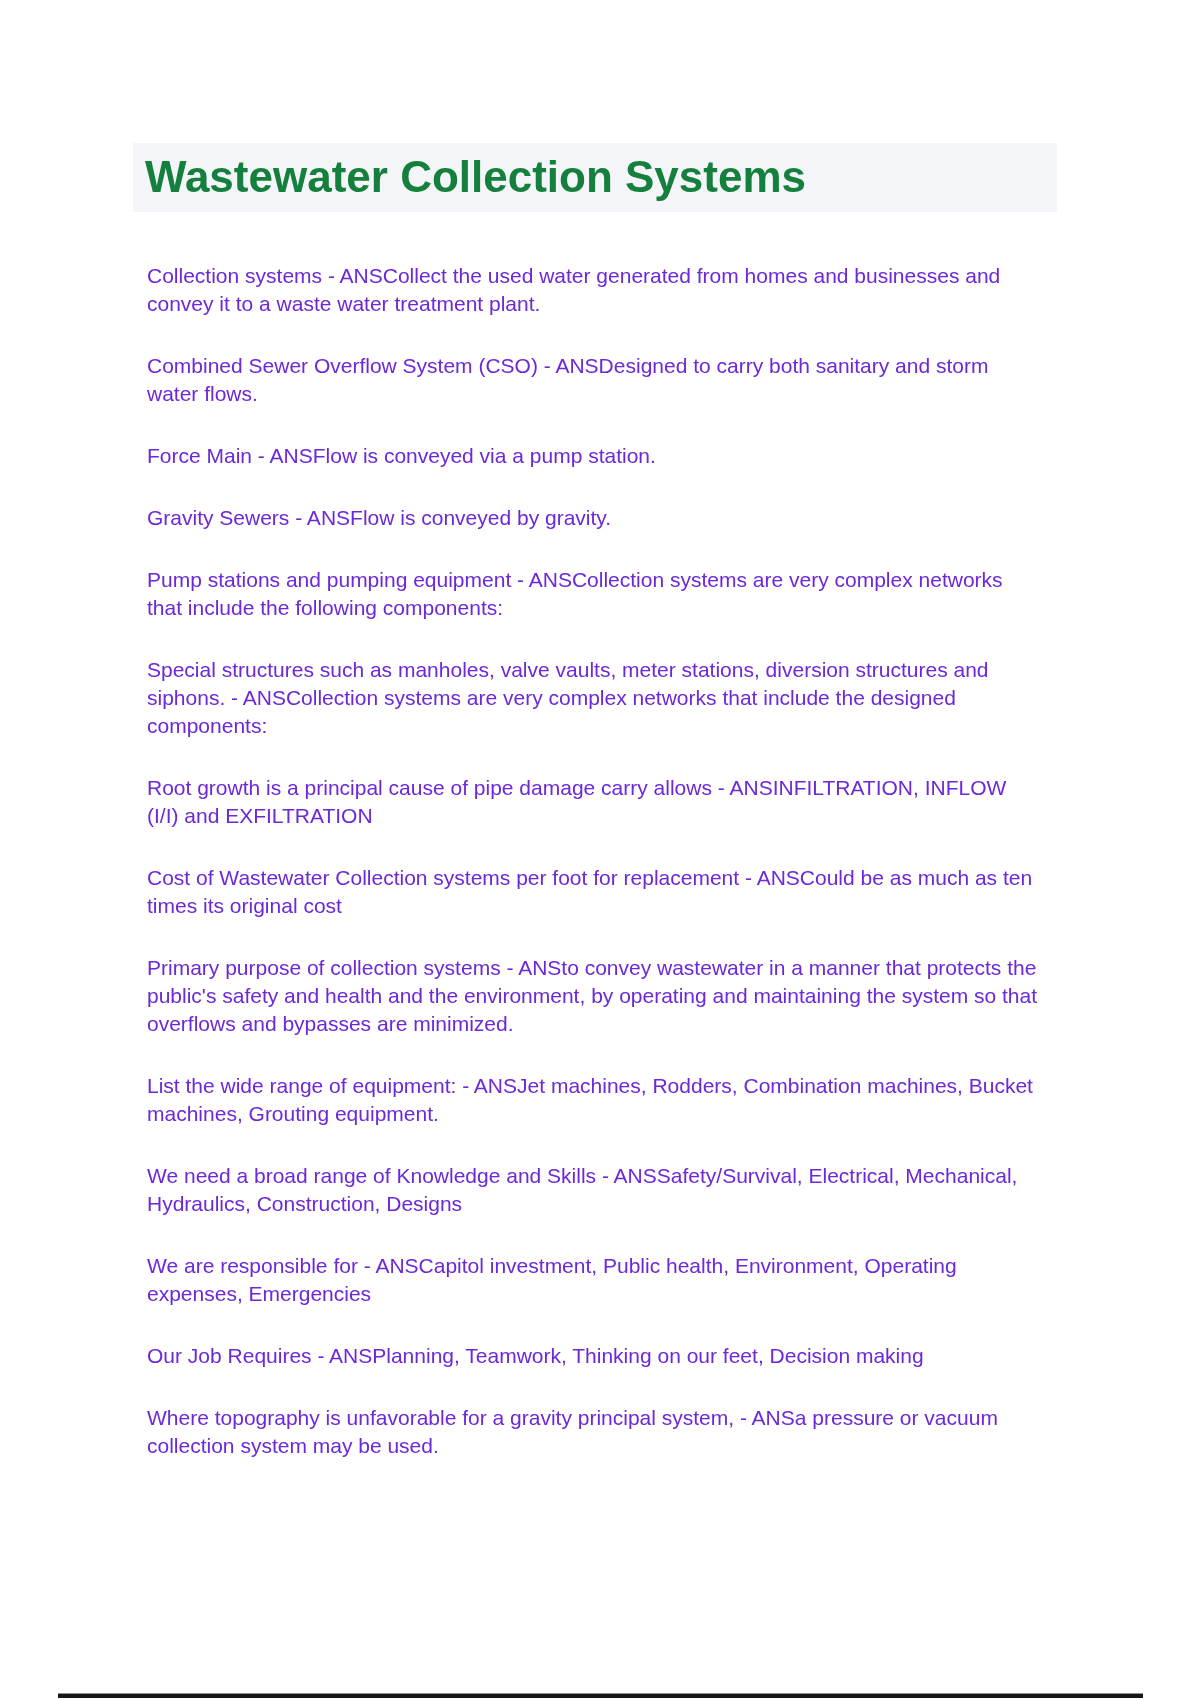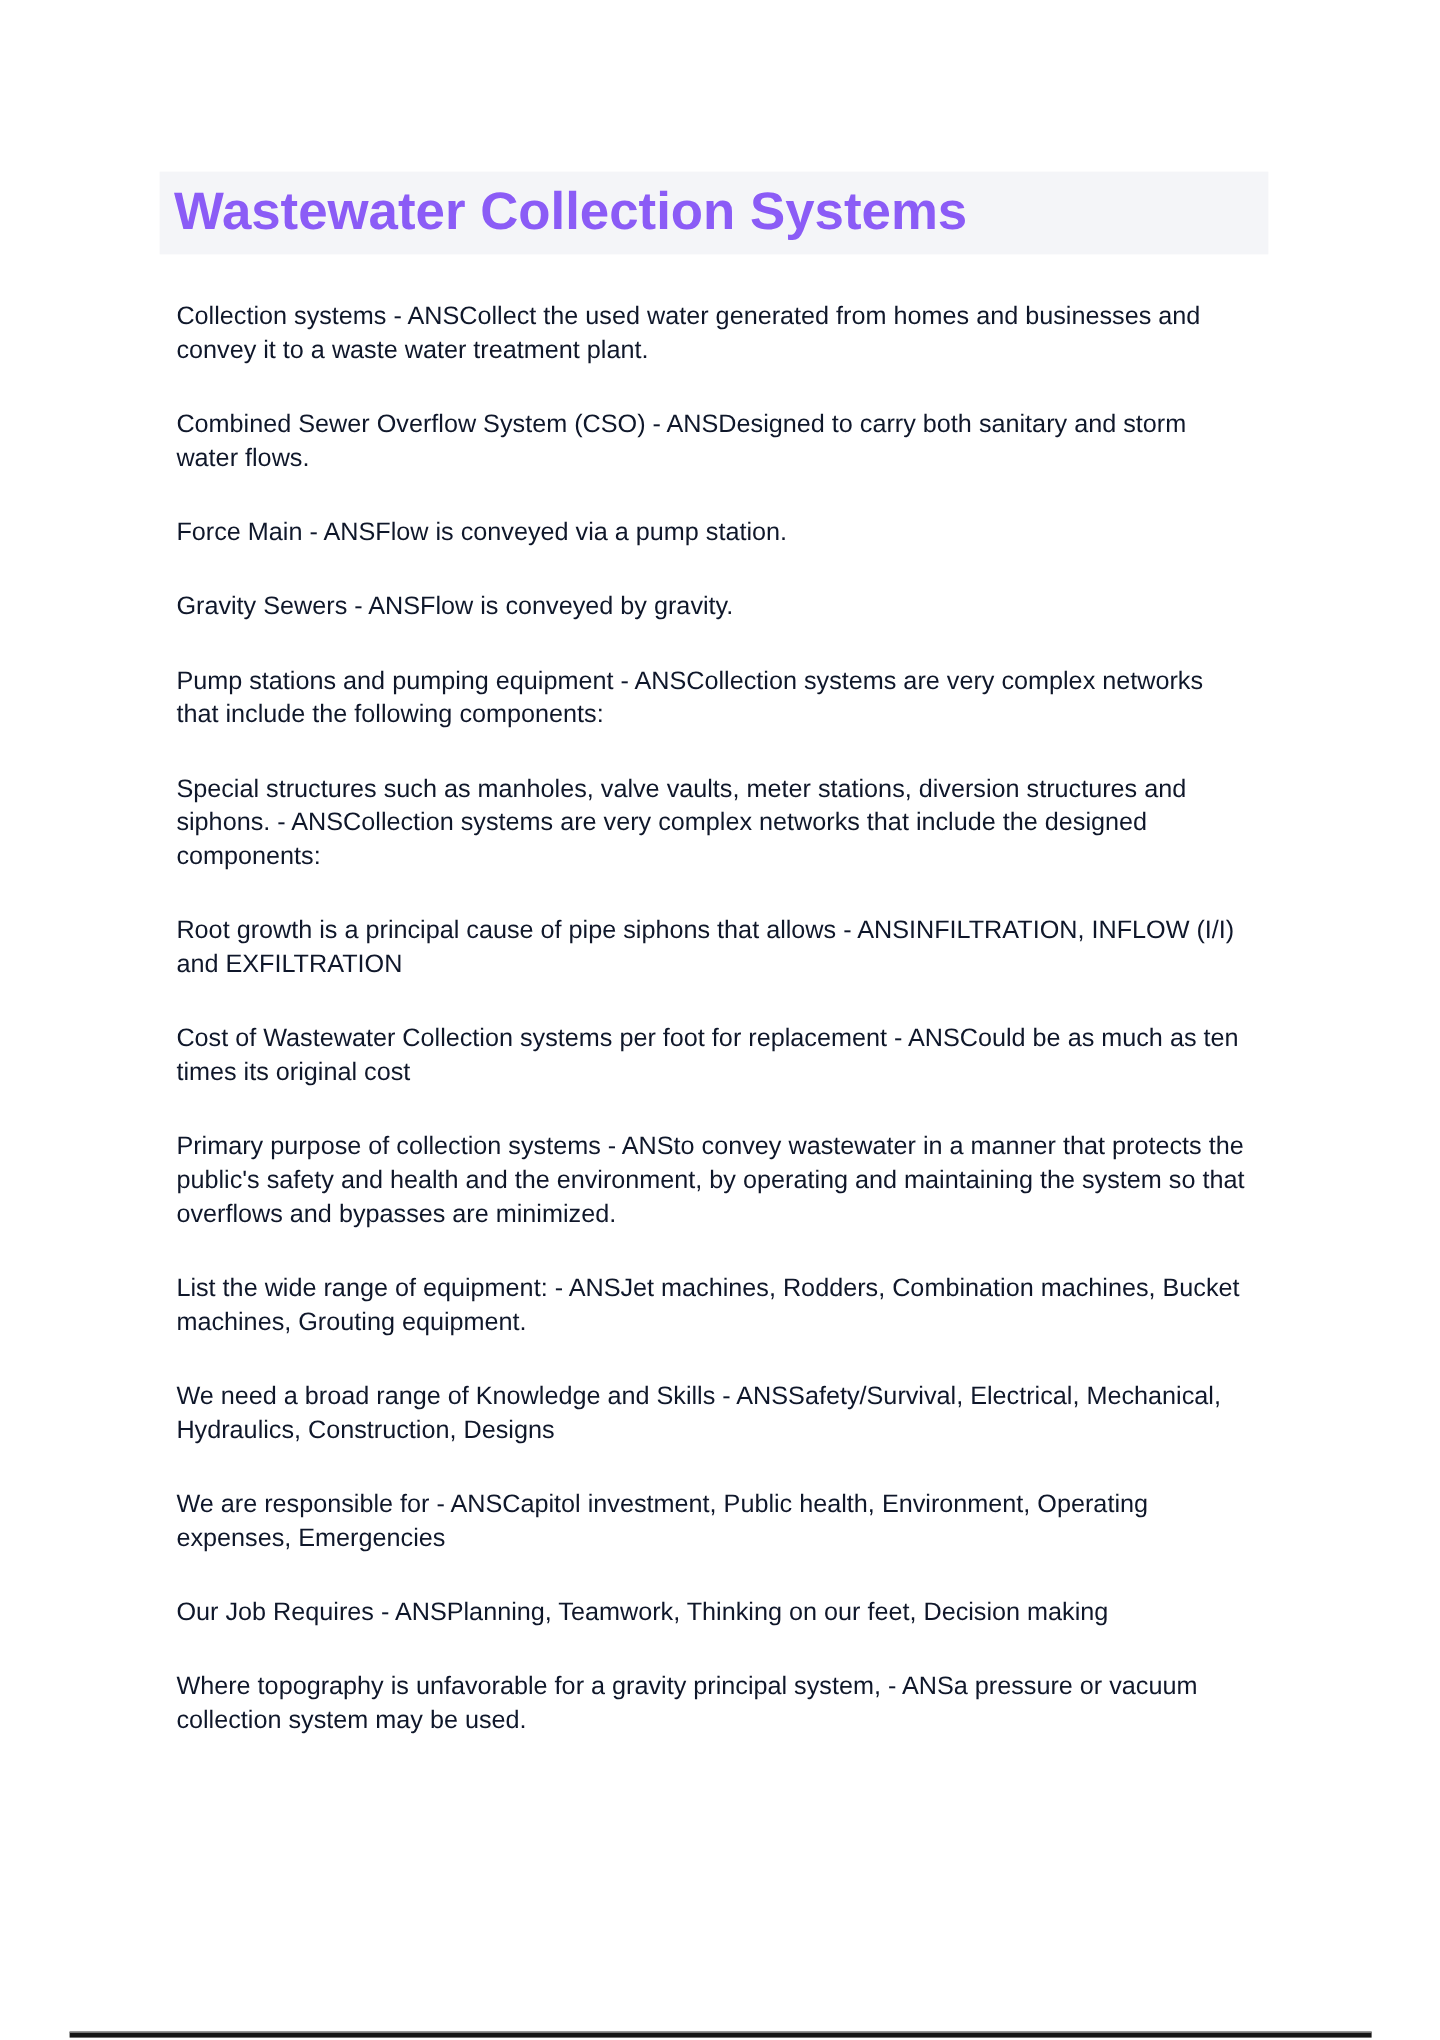--- a/index.html
+++ b/index.html
@@ -24,31 +24,31 @@
     top: 143px;
     width: 924px;
     height: 69px;
     box-sizing: border-box;
     background: #f4f5f8;
     margin: 0;
     padding: 0 0 0 12px;
     font-size: 44px;
     font-weight: 700;
     line-height: 67px;
-    color: #8b5cf6;
+    color: #15803d;
     white-space: nowrap;
   }
   .content {
     position: absolute;
     left: 147px;
-    top: 250px;
+    top: 262px;
     width: 895px;
     font-size: 21px;
     line-height: 28px;
-    color: #0f172a;
+    color: #6d28d9;
   }
   .content p {
     margin: 0 0 34px 0;
     padding: 0;
   }
   .bottom-divider {
     position: absolute;
     left: 58px;
     top: 1693px;
     width: 1085px;
@@ -64,21 +64,21 @@
 
   <h1 class="title-band">Wastewater Collection Systems</h1>
 
   <div class="content">
     <p>Collection systems - ANSCollect the used water generated from homes and businesses and convey it to a waste water treatment plant.</p>
     <p>Combined Sewer Overflow System (CSO) - ANSDesigned to carry both sanitary and storm water flows.</p>
     <p>Force Main - ANSFlow is conveyed via a pump station.</p>
     <p>Gravity Sewers - ANSFlow is conveyed by gravity.</p>
     <p>Pump stations and pumping equipment - ANSCollection systems are very complex networks that include the following components:</p>
     <p>Special structures such as manholes, valve vaults, meter stations, diversion structures and siphons. - ANSCollection systems are very complex networks that include the designed components:</p>
-    <p>Root growth is a principal cause of pipe siphons that allows - ANSINFILTRATION, INFLOW (I/I) and EXFILTRATION</p>
+    <p>Root growth is a principal cause of pipe damage carry allows - ANSINFILTRATION, INFLOW (I/I) and EXFILTRATION</p>
     <p>Cost of Wastewater Collection systems per foot for replacement - ANSCould be as much as ten times its original cost</p>
     <p>Primary purpose of collection systems - ANSto convey wastewater in a manner that protects the public's safety and health and the environment, by operating and maintaining the system so that overflows and bypasses are minimized.</p>
     <p>List the wide range of equipment: - ANSJet machines, Rodders, Combination machines, Bucket machines, Grouting equipment.</p>
     <p>We need a broad range of Knowledge and Skills - ANSSafety/Survival, Electrical, Mechanical, Hydraulics, Construction, Designs</p>
     <p>We are responsible for - ANSCapitol investment, Public health, Environment, Operating expenses, Emergencies</p>
     <p>Our Job Requires - ANSPlanning, Teamwork, Thinking on our feet, Decision making</p>
     <p>Where topography is unfavorable for a gravity principal system, - ANSa pressure or vacuum collection system may be used.</p>
   </div>
 
   <div class="bottom-divider"></div>

